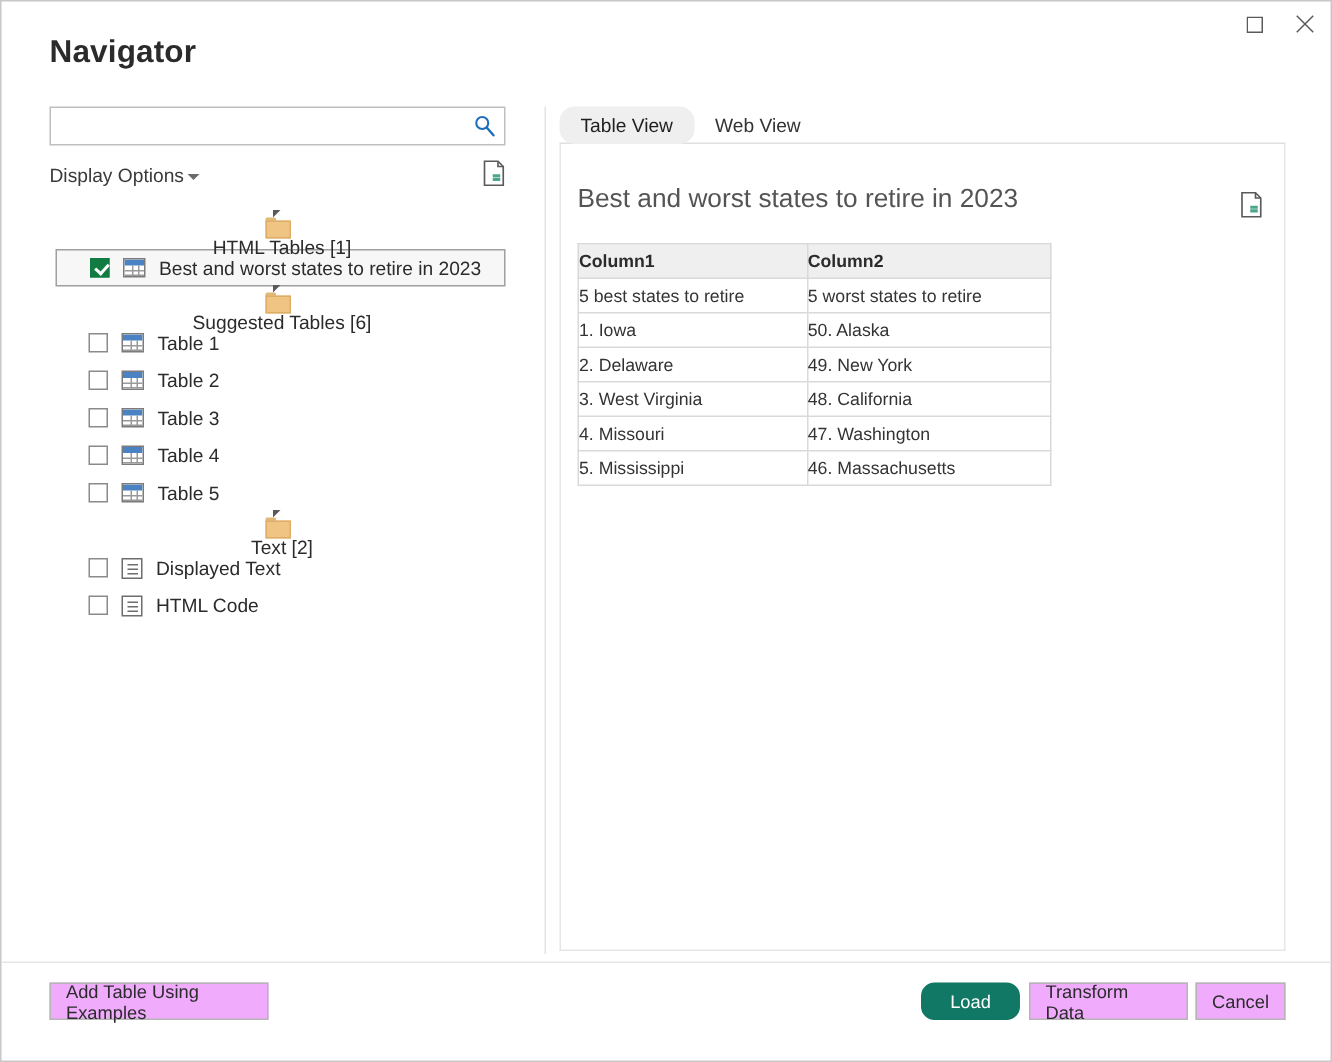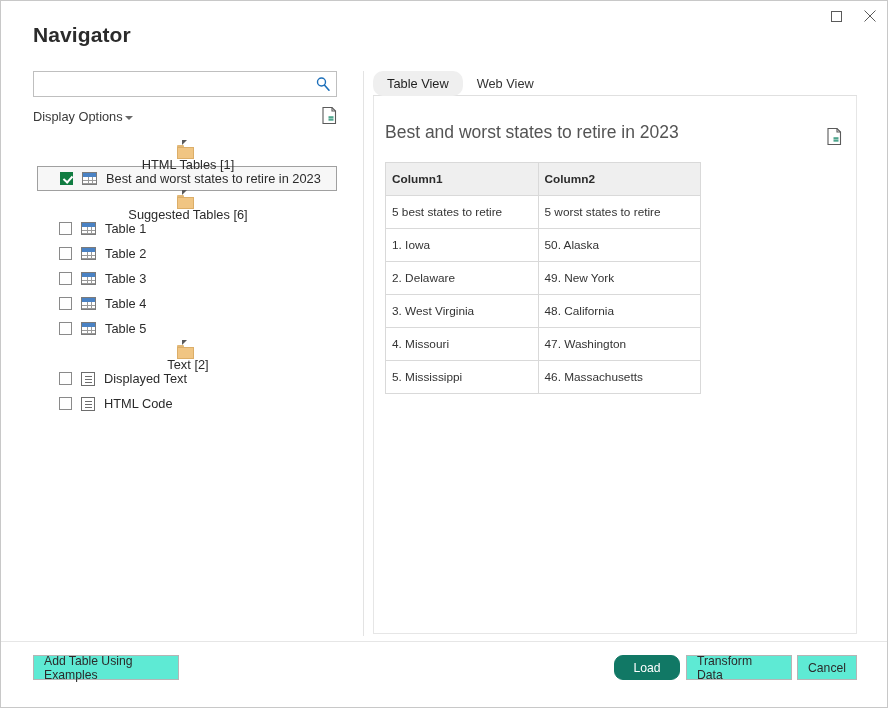--- a/index.html
+++ b/index.html
@@ -238,22 +238,22 @@
   }
   .ptable {
     position: absolute; left: 11px; top: 66px;
     border-collapse: collapse;
     width: 316px;
     font-size: 11.8px;
   }
   .ptable th, .ptable td {
     border: 1px solid #d9d9d9;
     text-align: left;
-    padding: 4px 6px;
-    height: 33px;
+    padding: 4px 0;
+    height: 23px;
     color: #333333;
     font-weight: normal;
     white-space: nowrap;
   }
   .ptable th {
     background: #efefef;
     font-weight: bold;
     color: #2b2b2b;
   }
   .ptable td:first-child, .ptable th:first-child { width: 153px; }
@@ -261,21 +261,21 @@
 
   
   .footer {
     position: absolute; left: 0; bottom: 0;
     width: 886px; height: 66px;
     border-top: 1px solid #e6e6e6;
   }
   .btn {
     height: 25px;
     border: 1px solid #b5b5b5;
-    background: #5eead4;
+    background: #f0abfc;
     font-family: "Liberation Sans", sans-serif;
     font-size: 12.2px;
     color: #2b2b2b;
     display: inline-flex; align-items: center; justify-content: center;
     padding: 0 10px;
     position: absolute;
     cursor: default;
   }
   .btn.primary {
     background: #117865;

